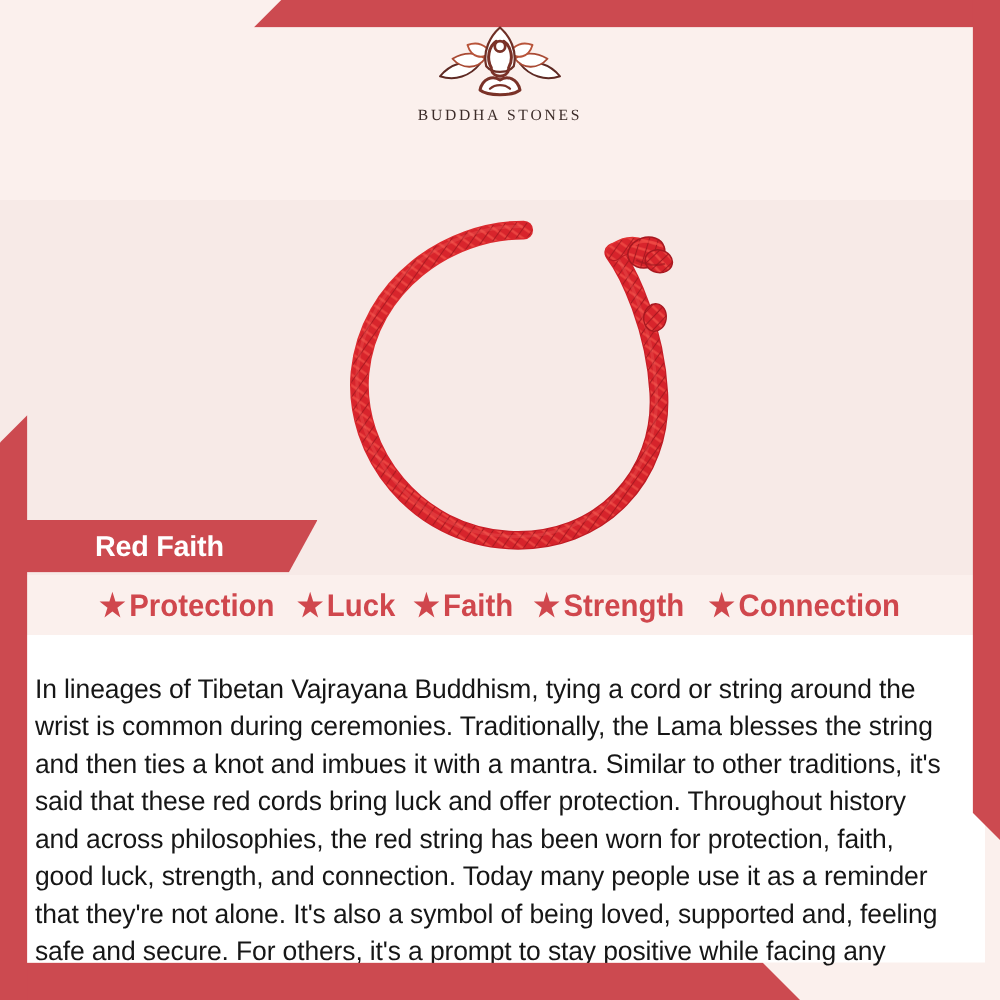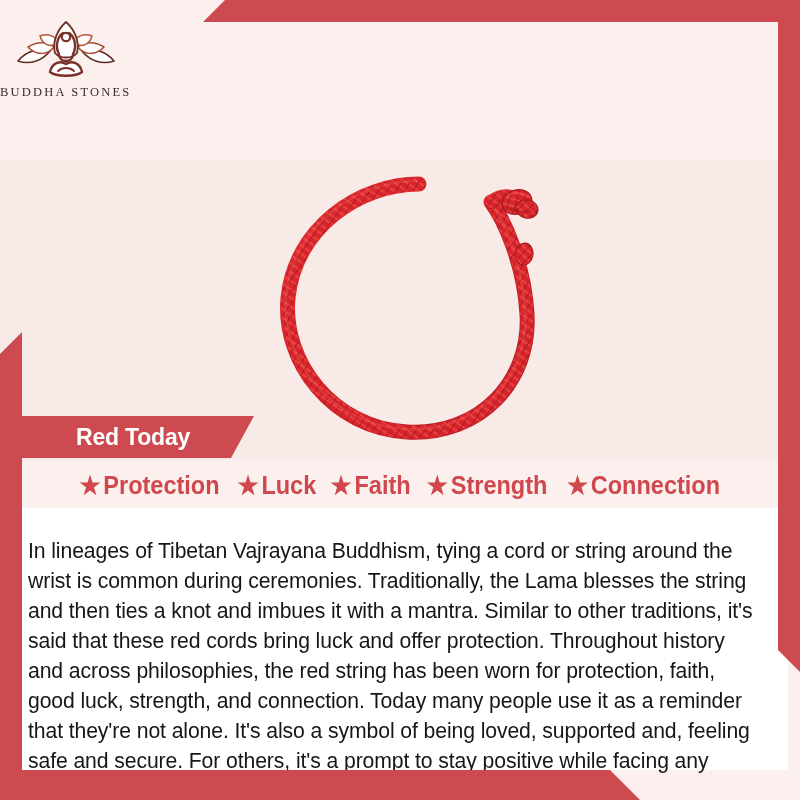--- a/index.html
+++ b/index.html
@@ -66,20 +66,21 @@
 
   
   .header {
     position: absolute;
     top: 0;
     left: 0;
     width: 800px;
     height: 104px;
     display: flex;
     align-items: flex-end;
+    justify-content: center;
     z-index: 6;
   }
   .logo-block {
     display: flex;
     flex-direction: column;
     align-items: center;
     padding-bottom: 4px;
   }
   .logo-mark {
     width: 112px;
@@ -298,21 +299,21 @@
           <path d="M252 30 C 258 26, 268 26, 274 31" fill="none" stroke="#ef4a44" stroke-width="2" opacity="0.7"></path>
           <path d="M254 42 C 262 46, 270 47, 277 45" fill="none" stroke="#9c161e" stroke-width="1.6" opacity="0.6"></path>
         </g>
 
         <ellipse cx="269" cy="88" rx="9" ry="11" fill="url(#braid)" stroke="#a81820" stroke-width="1.1" transform="rotate(8 269 88)"></ellipse>
       </svg>
     </div>
   </div>
 
   <div class="ribbon">
-    <span class="ribbon-text">Red Today</span>
+    <span class="ribbon-text">Red Faith</span>
   </div>
 
   <div class="features">
     <div class="feature">
       <span class="star-icon">★</span>
       <span>Protection</span>
     </div>
     <div class="feature">
       <span class="star-icon">★</span>
       <span>Luck</span>

